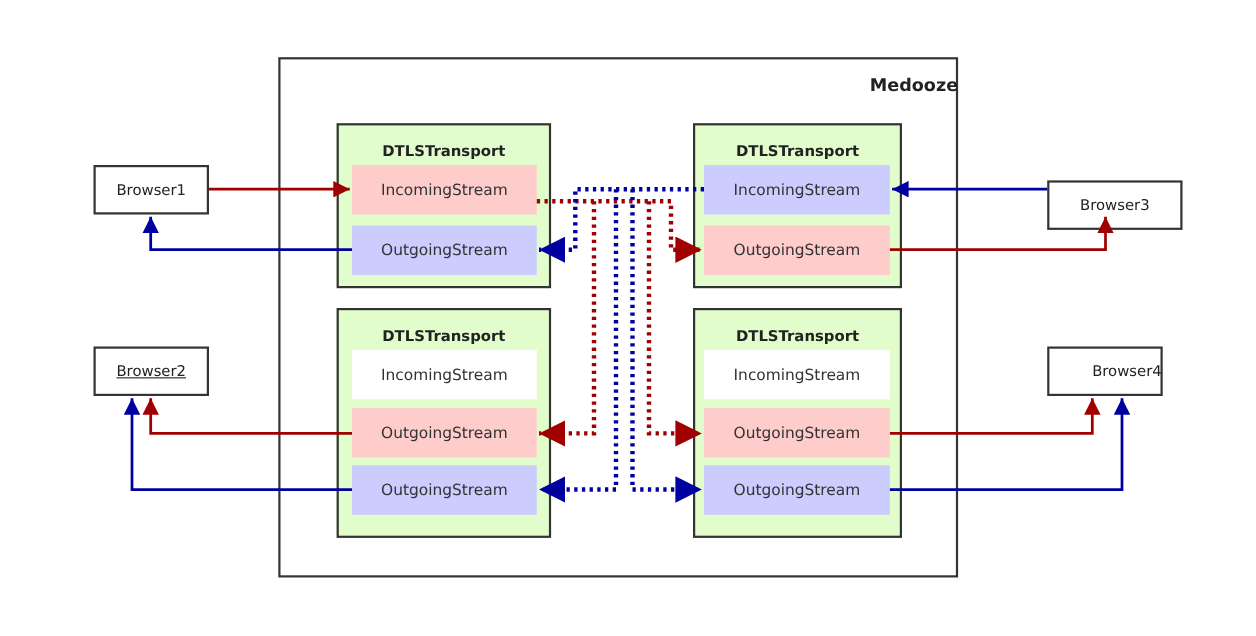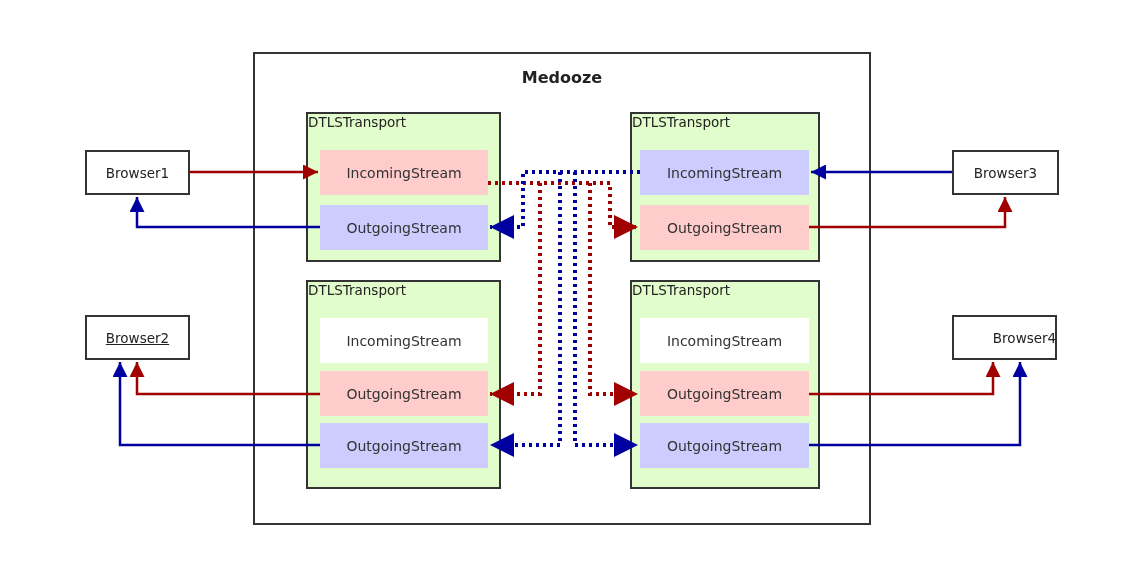--- a/index.html
+++ b/index.html
@@ -1,22 +1,22 @@
 <!DOCTYPE html>
 <html><head>
 <meta charset="utf-8">
 <style>
   html, body { margin:0; padding:0; background:#ffffff; }
   body { width:1142px; height:578px; position:relative; overflow:hidden;
          font-family:"DejaVu Sans", sans-serif; color:#222; }
   .abs { position:absolute; box-sizing:border-box; }
   .medooze { left:253px; top:52px; width:618px; height:473px; border:2px solid #333; background:#fff; }
-  .title { left:253px; top:68px; width:618px; text-align:center; font-weight:bold; font-size:16px; }
+  .title { left:253px; top:68px; width:618px; text-align:right; font-weight:bold; font-size:16px; }
   .transport { border:2px solid #333; background:#e2fdcc; }
-  .ttitle { position:absolute; left:0; right:0; top:0; text-align:left; font-weight:normal; font-size:13.5px; }
+  .ttitle { position:absolute; left:0; right:0; top:16px; text-align:center; font-weight:bold; font-size:13.5px; }
   .stream { display:flex; align-items:center; justify-content:center; font-size:14px; color:#333;text-align:right; }
   .red { background:#ffcccc; }
   .blue { background:#ccccff; }
   .white { background:#ffffff; }
   .browser { border:2px solid #333; background:#fff; display:flex; align-items:center; justify-content:center; font-size:13.5px; }
   svg.wires { position:absolute; left:0; top:0; width:1142px; height:578px; pointer-events:none; }
 </style>
 </head>
 <body>
 
@@ -44,21 +44,21 @@
 
 <div class="abs transport" style="left:630px;top:280px;width:190px;height:209px;">
   <div class="ttitle">DTLSTransport</div>
 </div>
 <div class="abs stream white" style="left:640px;top:318px;width:169px;height:45px;">IncomingStream</div>
 <div class="abs stream red" style="left:640px;top:371px;width:169px;height:45px;">OutgoingStream</div>
 <div class="abs stream blue" style="left:640px;top:423px;width:169px;height:45px;">OutgoingStream</div>
 
 <div class="abs browser" style="left:85px;top:150px;width:105px;height:45px;">Browser1</div>
 <div class="abs browser" style="left:85px;top:315px;width:105px;height:45px;text-decoration:underline;">Browser2</div>
-<div class="abs browser" style="left:952px;top:150px;width:107px;height:45px;">Browser3</div>
+<div class="abs browser" style="left:952px;top:164px;width:123px;height:45px;">Browser3</div>
 <div class="abs browser" style="left:952px;top:315px;width:105px;height:45px;padding-left:40px;">Browser4</div>
 
 <svg class="wires" xmlns="http://www.w3.org/2000/svg">
   <defs>
     <marker id="ar" viewBox="0 0 10 10" refX="10" refY="5" markerWidth="6" markerHeight="6" orient="auto-start-reverse" markerUnits="strokeWidth">
       <path d="M0,0 L10,5 L0,10 z" fill="#a00000"></path>
     </marker>
     <marker id="ab" viewBox="0 0 10 10" refX="10" refY="5" markerWidth="6" markerHeight="6" orient="auto-start-reverse" markerUnits="strokeWidth">
       <path d="M0,0 L10,5 L0,10 z" fill="#0000a0"></path>
     </marker>

